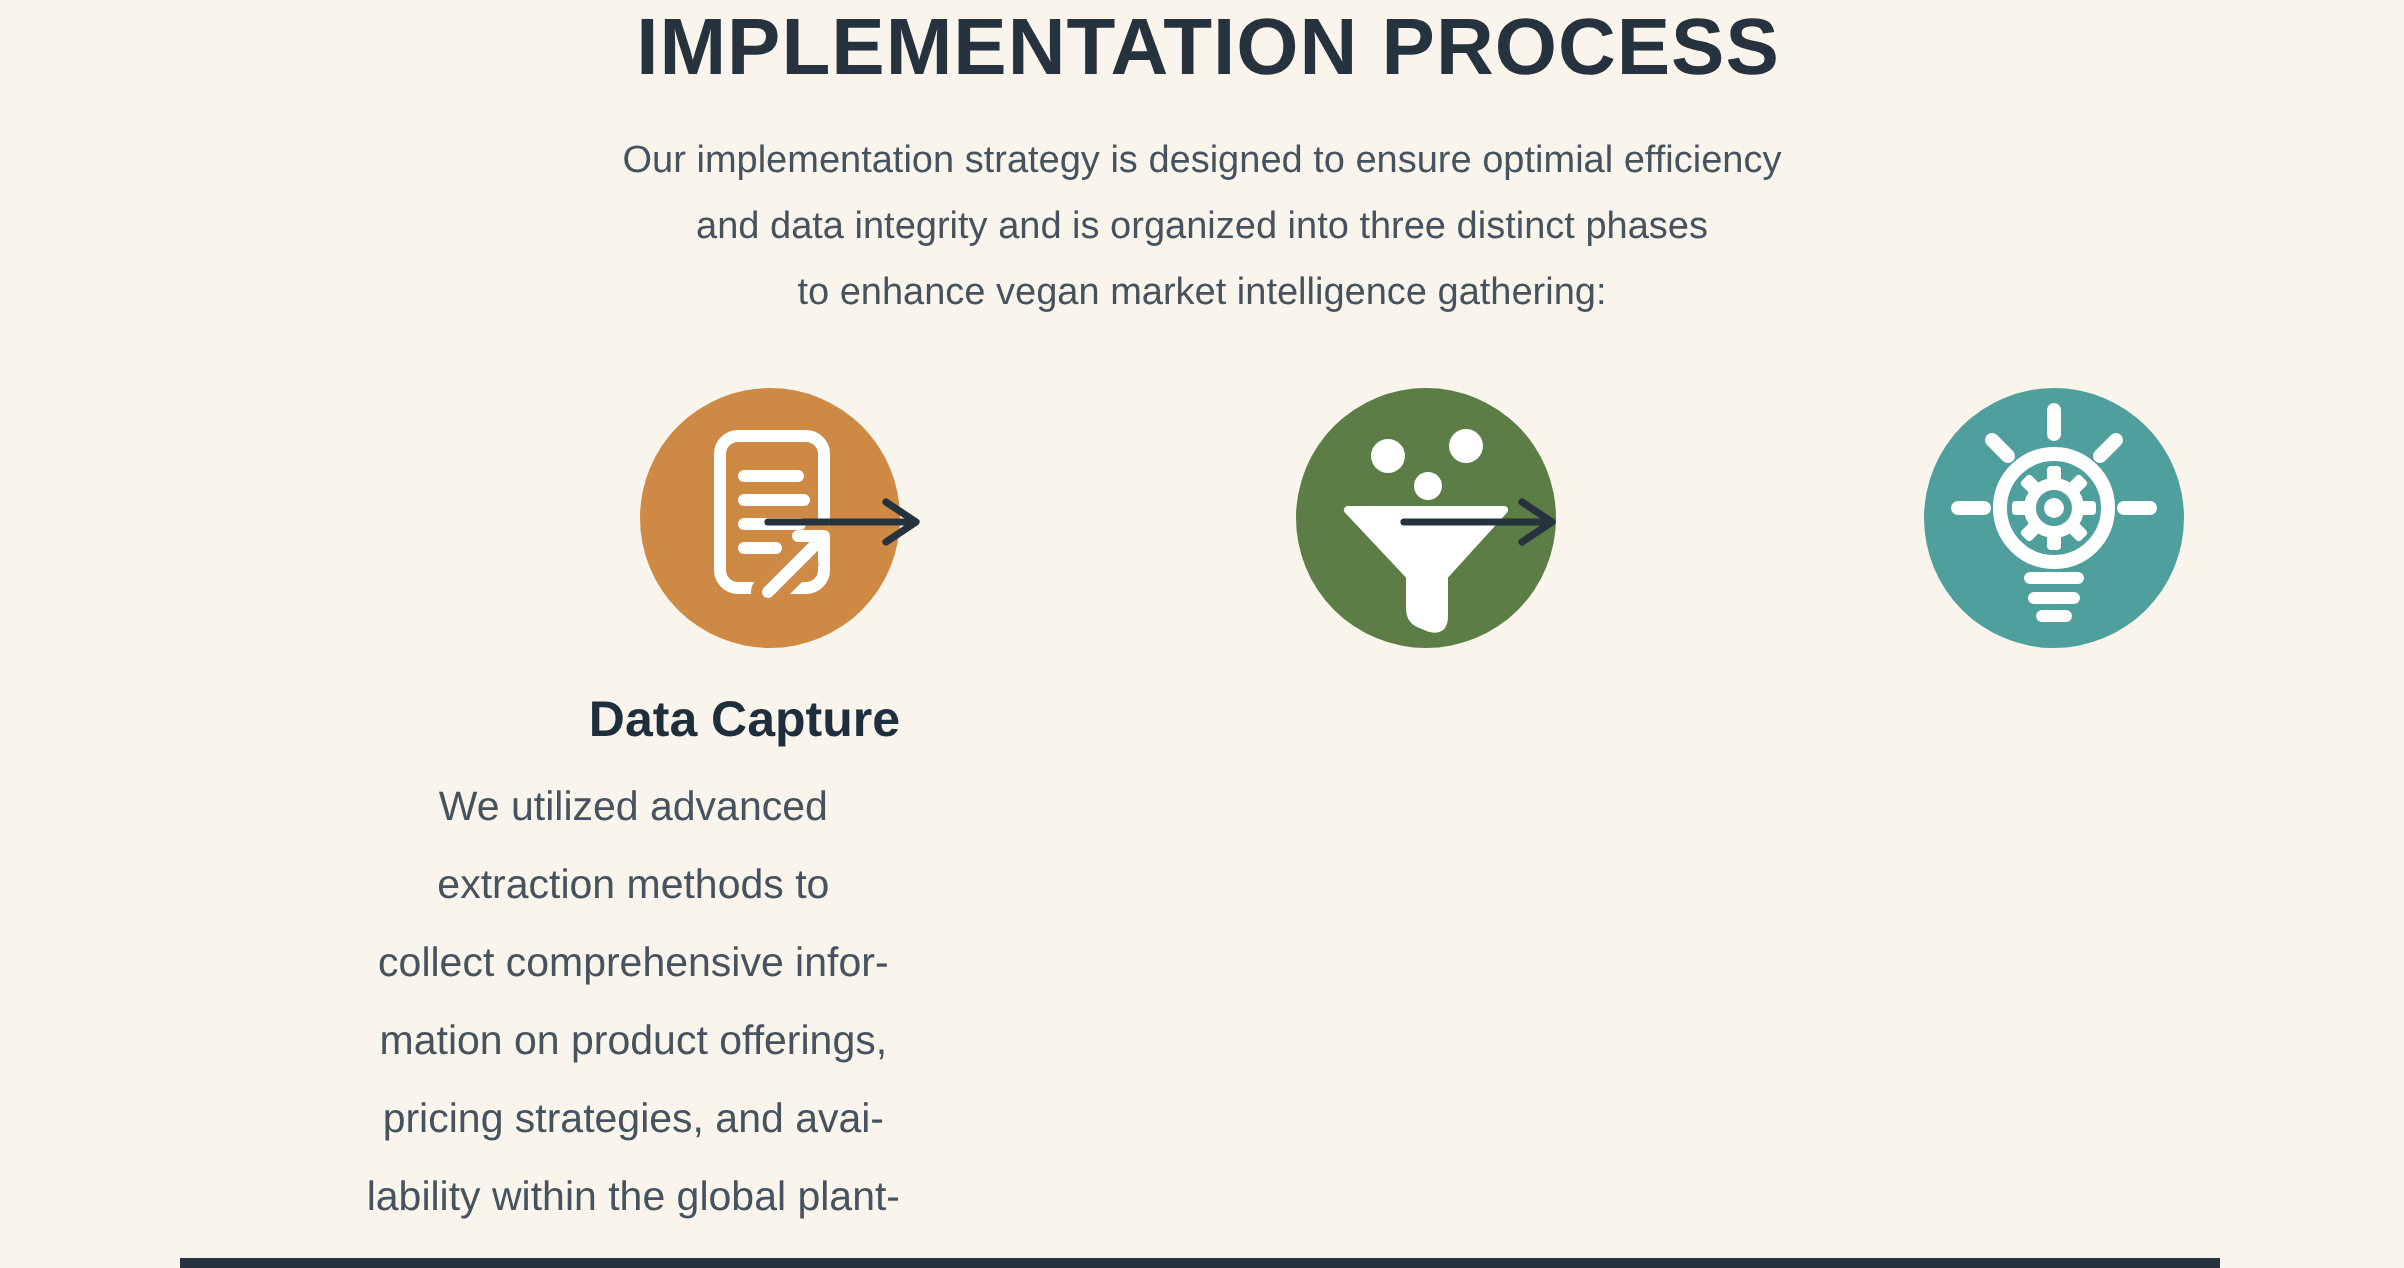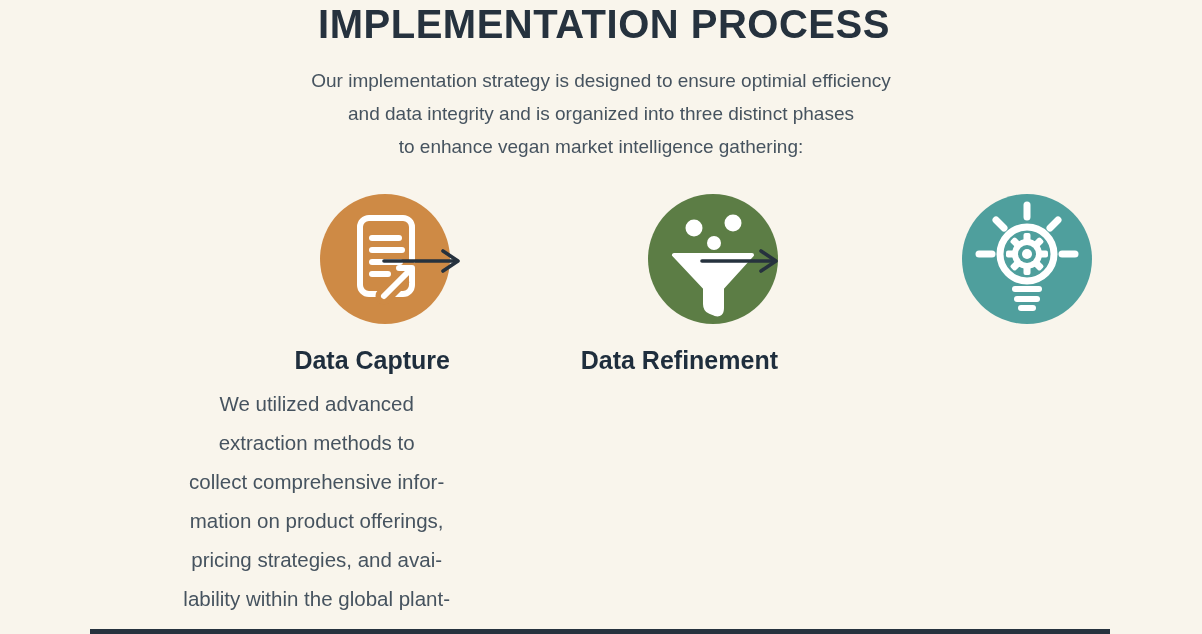--- a/index.html
+++ b/index.html
@@ -105,21 +105,20 @@
     <div class="circle" style="background: rgb(92, 125, 69);">
       <span>
         <svg width="130" height="130" viewBox="0 0 130 130">
           <circle cx="46" cy="36" r="8.5" fill="#FFFFFF"></circle>
           <circle cx="85" cy="31" r="8.5" fill="#FFFFFF"></circle>
           <circle cx="66" cy="51" r="7" fill="#FFFFFF"></circle>
           <path d="M26,63 L104,63 L74,96 L74,116 Q74,124 67,122 L62,120 Q57,118 57,112 L57,96 Z" fill="#FFFFFF" stroke="#FFFFFF" stroke-width="4" stroke-linejoin="round"></path>
         </svg>
       </span>
     </div>
-    <h2 class="phase-heading">Data Refinement</h2>
   </div>
 
   <span class="arrow arrow-2">
     <svg width="92" height="26" viewBox="0 0 92 26">
       <line x1="3" y1="13" x2="76" y2="13" stroke="#26323E" stroke-width="3.6" stroke-linecap="round"></line>
       <path d="M62,3 L77,13 L62,23" fill="none" stroke="#26323E" stroke-width="3.6" stroke-linecap="round" stroke-linejoin="round"></path>
     </svg>
   </span>
 
   <div class="col col-3">

